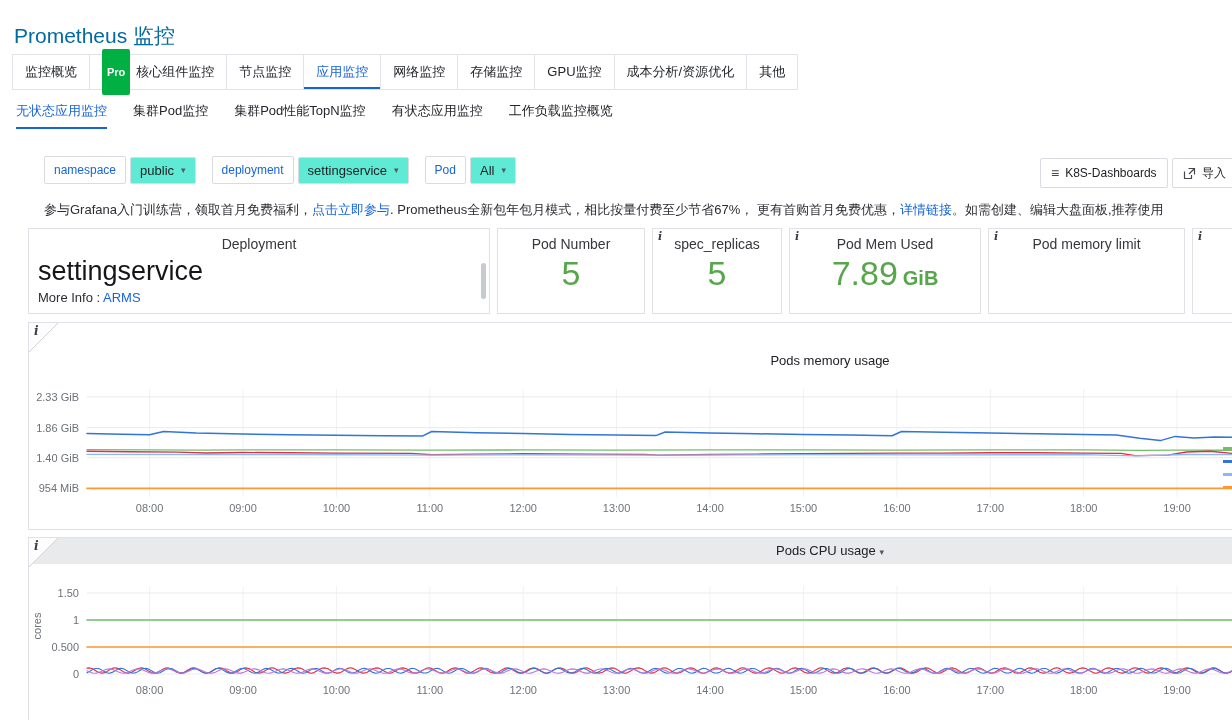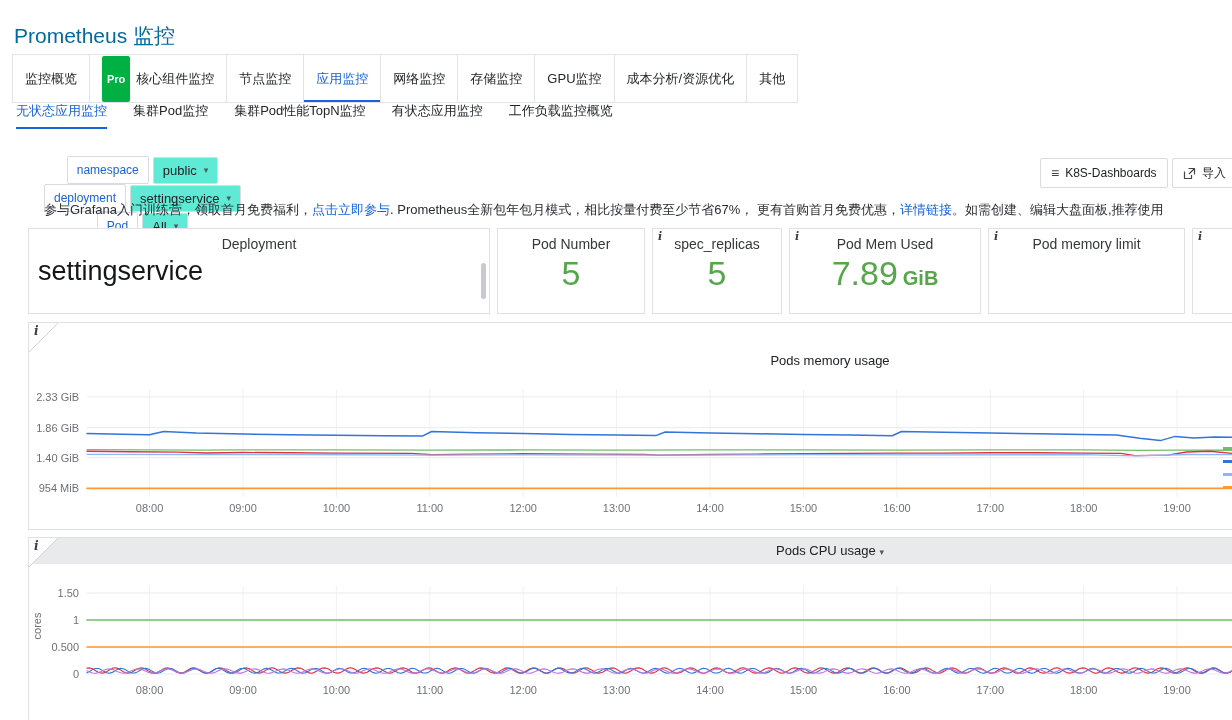--- a/index.html
+++ b/index.html
@@ -12,34 +12,34 @@
   *{box-sizing:border-box;}
   html,body{margin:0;padding:0;}
   body{
     width:1232px;height:720px;overflow:hidden;position:relative;background:#fff;
     font-family:"Liberation Sans","DejaVu Sans",sans-serif;color:#24262b;
   }
   .page-title{position:absolute;top:8px;left:14px;font-size:21px;font-weight:400;color:#0369a1;white-space:nowrap;}
 
   
   .tabs-primary{position:absolute;top:54px;left:12px;display:flex;}
-  .tab1{height:49px;display:flex;align-items:center;padding:0 12px;font-size:13px;color:#24262b;
+  .tab1{height:36px;display:flex;align-items:center;padding:0 12px;font-size:13px;color:#24262b;
         background:#fff;border:1px solid #e1e3e8;margin-left:-1px;cursor:pointer;white-space:nowrap;}
   .tab1:first-child{margin-left:0;}
   .tab1.active{color:var(--accent);box-shadow:inset 0 -2px 0 var(--accent);}
   .pro-badge{background:var(--badge-green);color:#fff;font-size:11px;font-weight:700;border-radius:2px;
              padding:16px 5px;margin-right:6px;line-height:14px;}
 
   
   .tabs-secondary{position:absolute;top:96px;left:16px;display:flex;gap:26px;font-size:13px;}
   .tab2{padding:6px 0 9px;cursor:pointer;white-space:nowrap;color:#24262b;}
   .tab2.active{color:var(--accent);box-shadow:inset 0 -2px 0 var(--accent);font-weight:500;}
 
   
-  .filter-row{position:absolute;top:156px;left:44px;display:flex;align-items:center;flex-direction:column;}
+  .filter-row{position:absolute;top:156px;left:44px;display:flex;align-items:center;}
   .filter-group{display:flex;align-items:center;margin-right:16px;}
   .f-label{border:1px solid #d9dbe0;border-radius:2px;background:#fff;color:var(--accent);
            font-size:12px;font-weight:500;padding:6px 9px;margin-right:4px;white-space:nowrap;}
   .f-value{border:1px solid #d9dbe0;border-radius:2px;background:#5eead4;color:#202226;
            font-size:13px;padding:5px 9px;display:flex;align-items:center;gap:7px;cursor:pointer;white-space:nowrap;}
   .caret{font-size:9px;color:#55585e;line-height:1;}
 
   .btn{position:absolute;top:158px;height:30px;display:flex;align-items:center;gap:6px;
        border:1px solid #d9dbe0;border-radius:2px;background:#fff;font-size:12px;color:#202226;
        padding:0 10px;cursor:pointer;white-space:nowrap;font-family:inherit;}
@@ -147,20 +147,23 @@
 
 <div class="banner">
   <span>参与Grafana入门训练营，领取首月免费福利，</span><a class="lnk">点击立即参与</a><span>. Prometheus全新包年包月模式，相比按量付费至少节省67%， 更有首购首月免费优惠，</span><a class="lnk">详情链接</a><span>。如需创建、编辑大盘面板,推荐使用</span>
 </div>
 
 <div class="stats-row">
 
   <div class="stat-panel" style="width:462px">
     <div class="stat-title">Deployment</div>
     <div class="deploy-value">settingservice</div>
+    <div class="stat-footer">
+      <span>More Info : </span><a class="lnk">ARMS</a>
+    </div>
     <div class="panel-scrollbar"></div>
   </div>
 
   <div class="stat-panel" style="width:148px">
     <div class="stat-title">Pod Number</div>
     <div class="stat-value">5</div>
   </div>
 
   <div class="stat-panel" style="width:130px">
     <span class="info-i">i</span>

